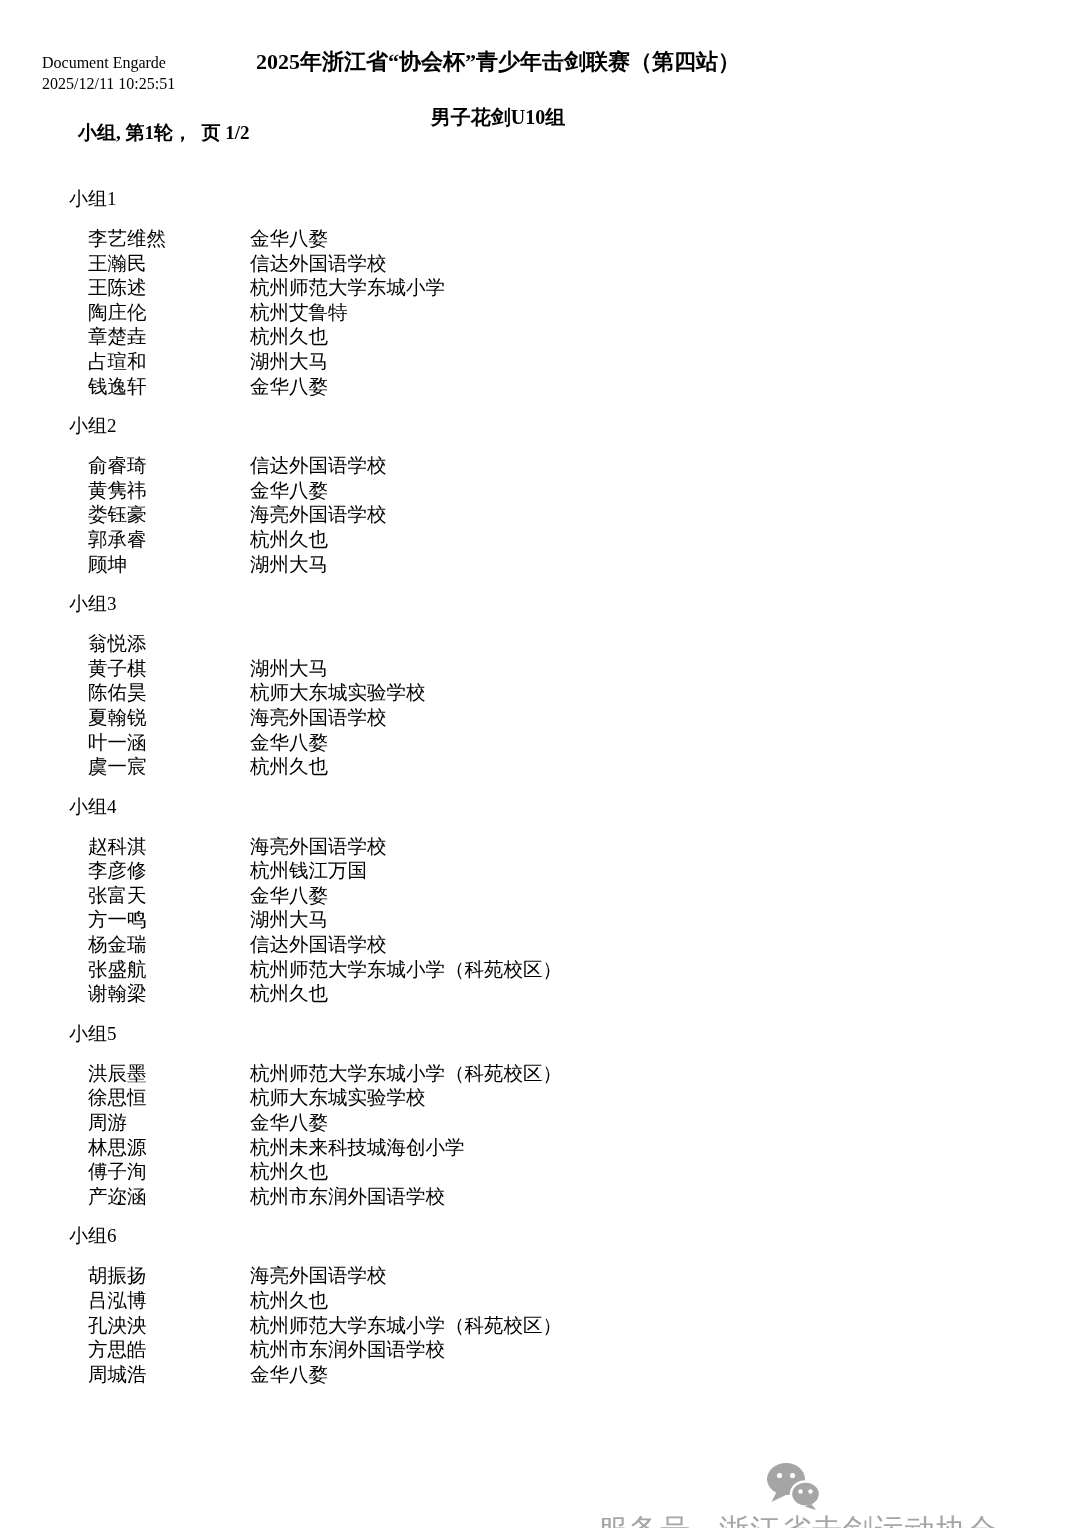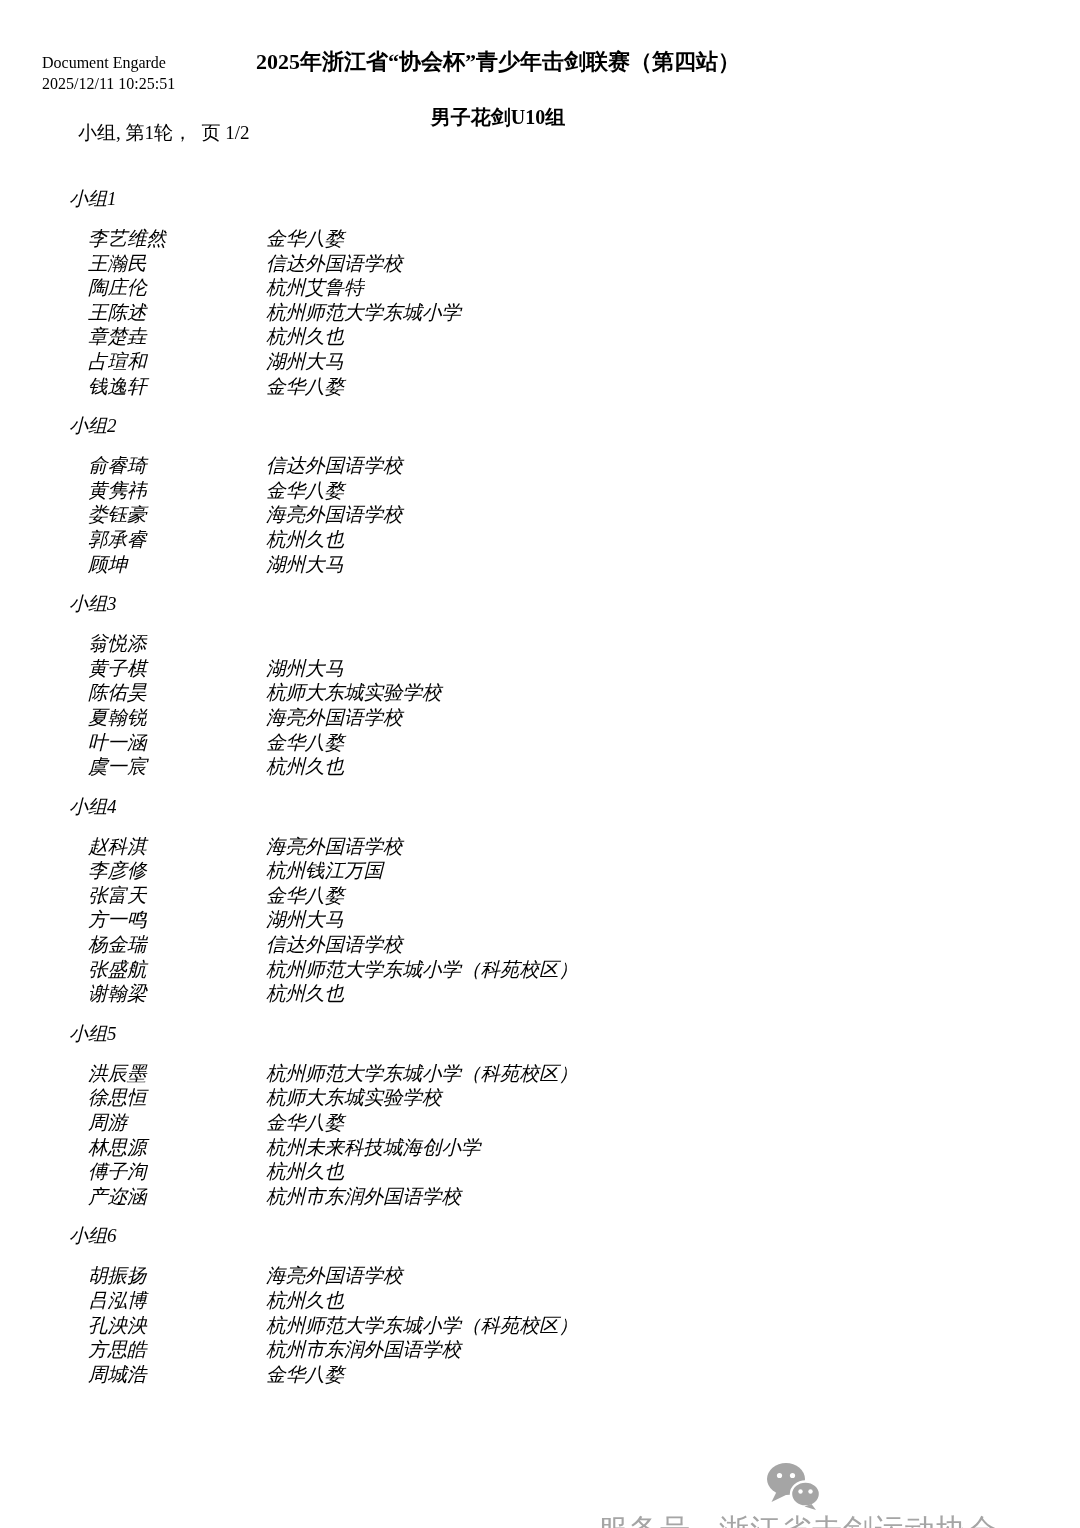--- a/index.html
+++ b/index.html
@@ -16,28 +16,28 @@
     font-size:16px; line-height:21px;
   }
   .title-wrap {
     position:absolute; left:0; top:48px; width:996px;
     text-align:center;
   }
   .title { font-size:22px; font-weight:bold; line-height:28px; }
   .subtitle { font-size:20px; font-weight:bold; line-height:27px;margin-top:28px; }
   .page-info {
     position:absolute; left:78px; top:120px;
-    font-size:19px; white-space:pre;
-  }
-  .groups { position:absolute; left:0; top:186px; width:1050px;font-style:italic; }
+    font-size:19px; white-space:pre;font-weight:bold;
+  }
+  .groups { position:absolute; left:0; top:186px; width:1050px; }
   .group { margin-bottom:14px; }
   .group-label { margin-left:69px; font-size:19px; line-height:25px; margin-bottom:16px; }
   .row { display:flex; margin-left:88px; font-size:19.5px; line-height:24.6px; }
   .cell-name { width:162px; flex:0 0 162px; }
-  .cell-club { flex:1;margin-left:16px; }
+  .cell-club { flex:1; }
   .footer {
     position:absolute; left:588px; top:1462px;
     display:flex; align-items:center;
     font-family:Liberation Serif, serif;
     flex-direction:column;
   }
   .wechat-icon { display:block; }
   .wechat-icon svg { display:block; }
   .footer-text { font-size:30px; margin-left:10px; letter-spacing:1px; white-space:pre; }
 </style>
@@ -61,26 +61,26 @@
       <div class="group-label">小组1</div>
       <div class="row">
         <span class="cell-name">李艺维然</span>
         <span class="cell-club">金华八婺</span>
       </div>
       <div class="row">
         <span class="cell-name">王瀚民</span>
         <span class="cell-club">信达外国语学校</span>
       </div>
       <div class="row">
+        <span class="cell-name">王陈述</span>
+        <span class="cell-club">杭州师范大学东城小学</span>
+      </div>
+      <div class="row">
         <span class="cell-name">陶庄伦</span>
         <span class="cell-club">杭州艾鲁特</span>
-      </div>
-      <div class="row">
-        <span class="cell-name">王陈述</span>
-        <span class="cell-club">杭州师范大学东城小学</span>
       </div>
       <div class="row">
         <span class="cell-name">章楚垚</span>
         <span class="cell-club">杭州久也</span>
       </div>
       <div class="row">
         <span class="cell-name">占瑄和</span>
         <span class="cell-club">湖州大马</span>
       </div>
       <div class="row">

